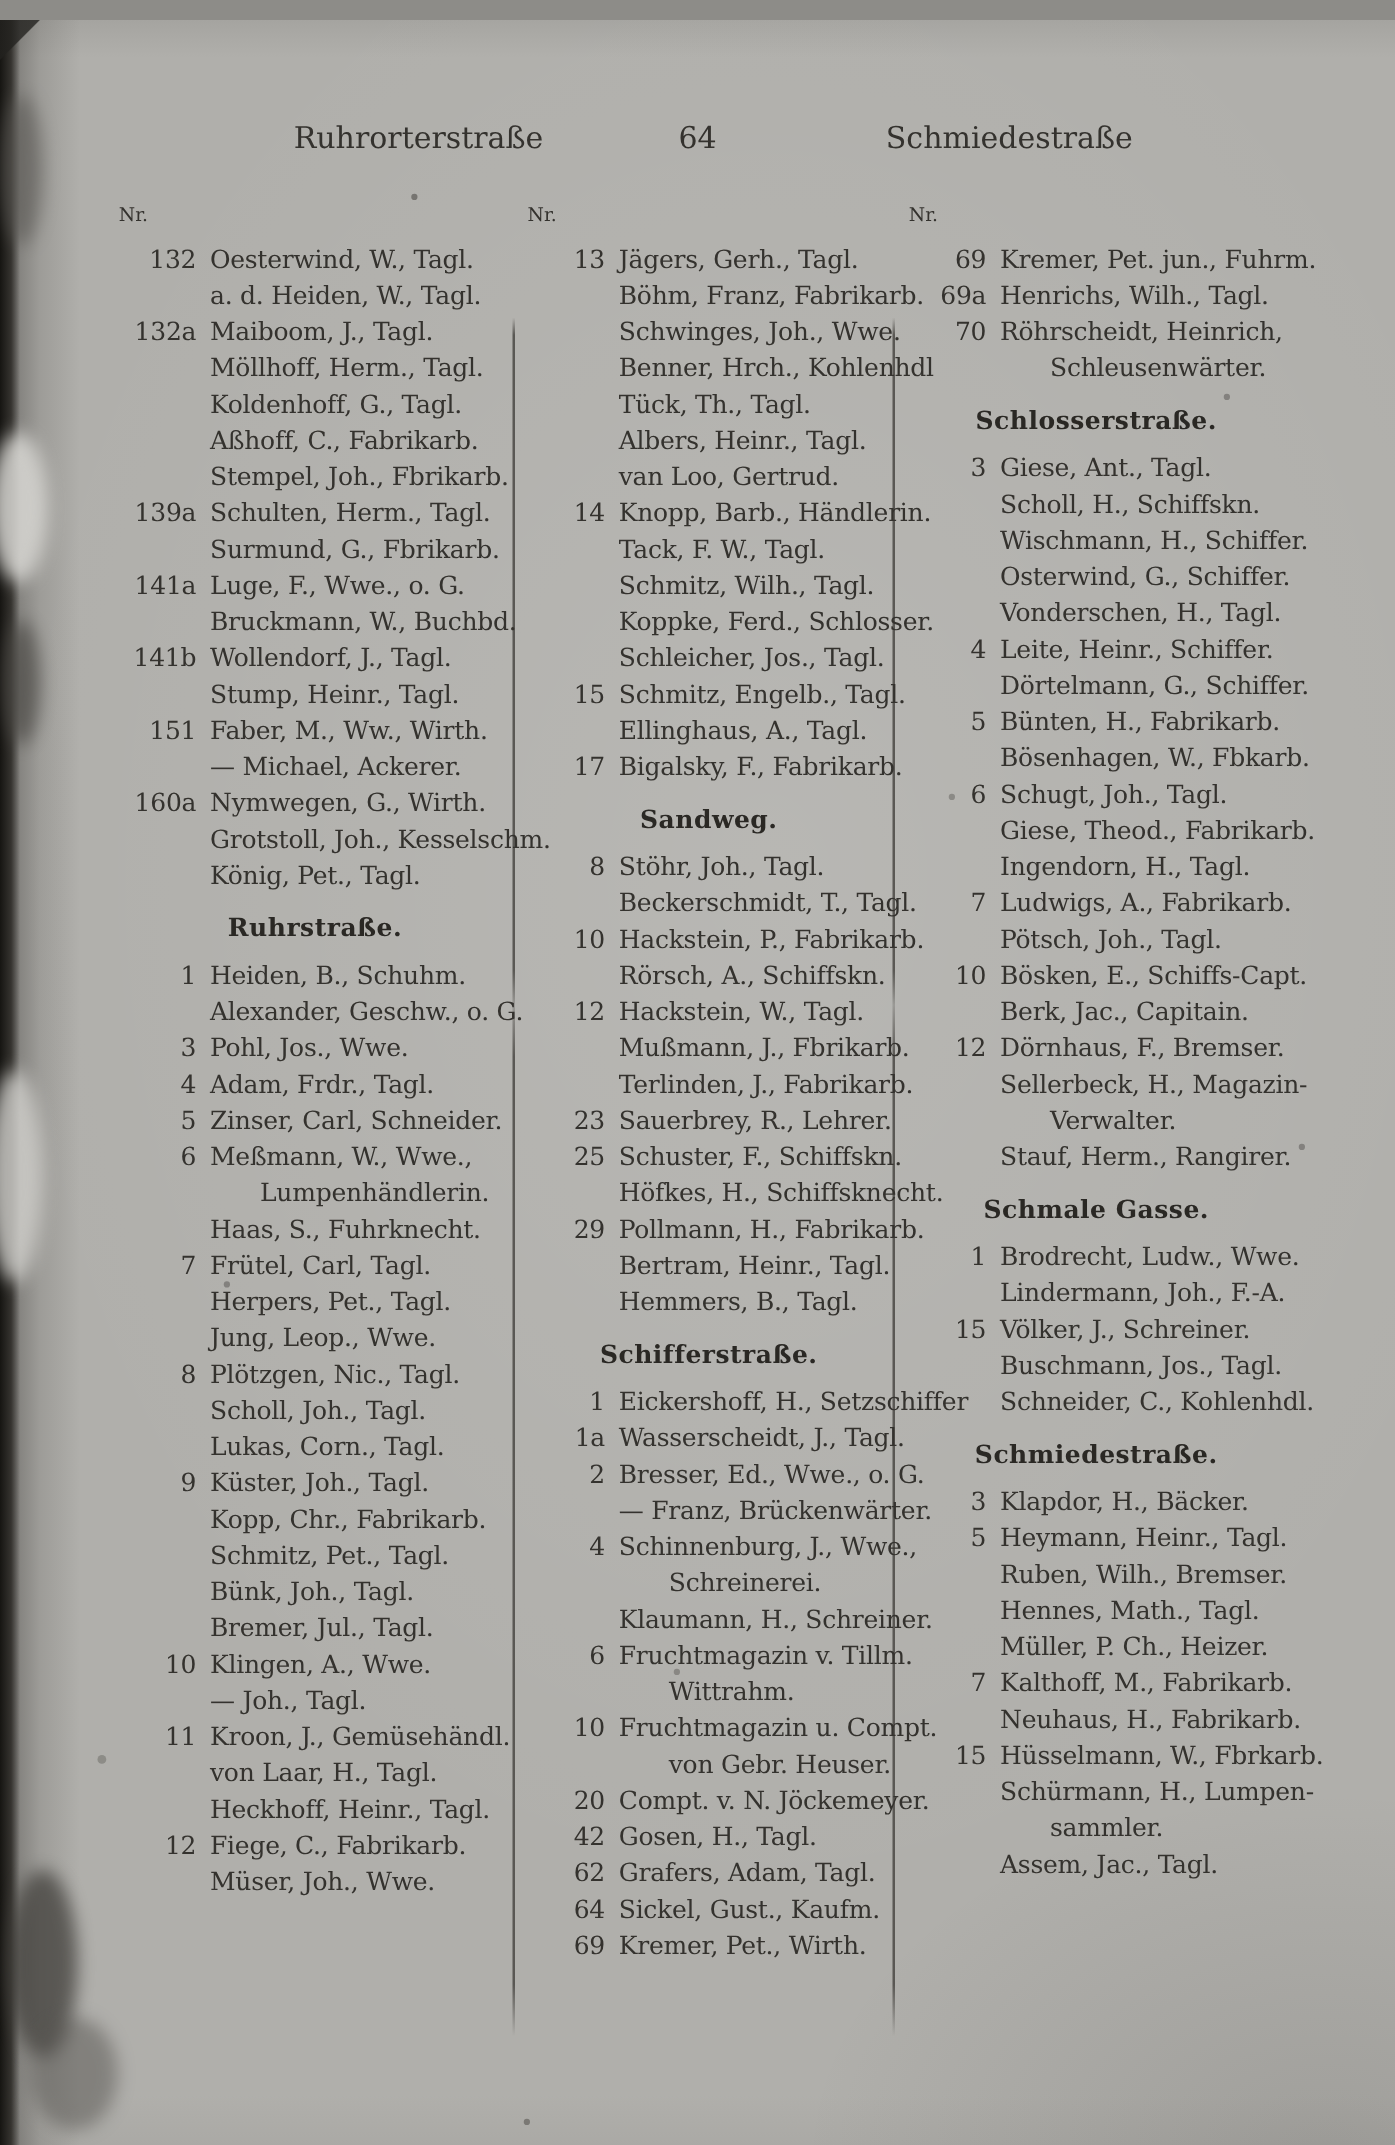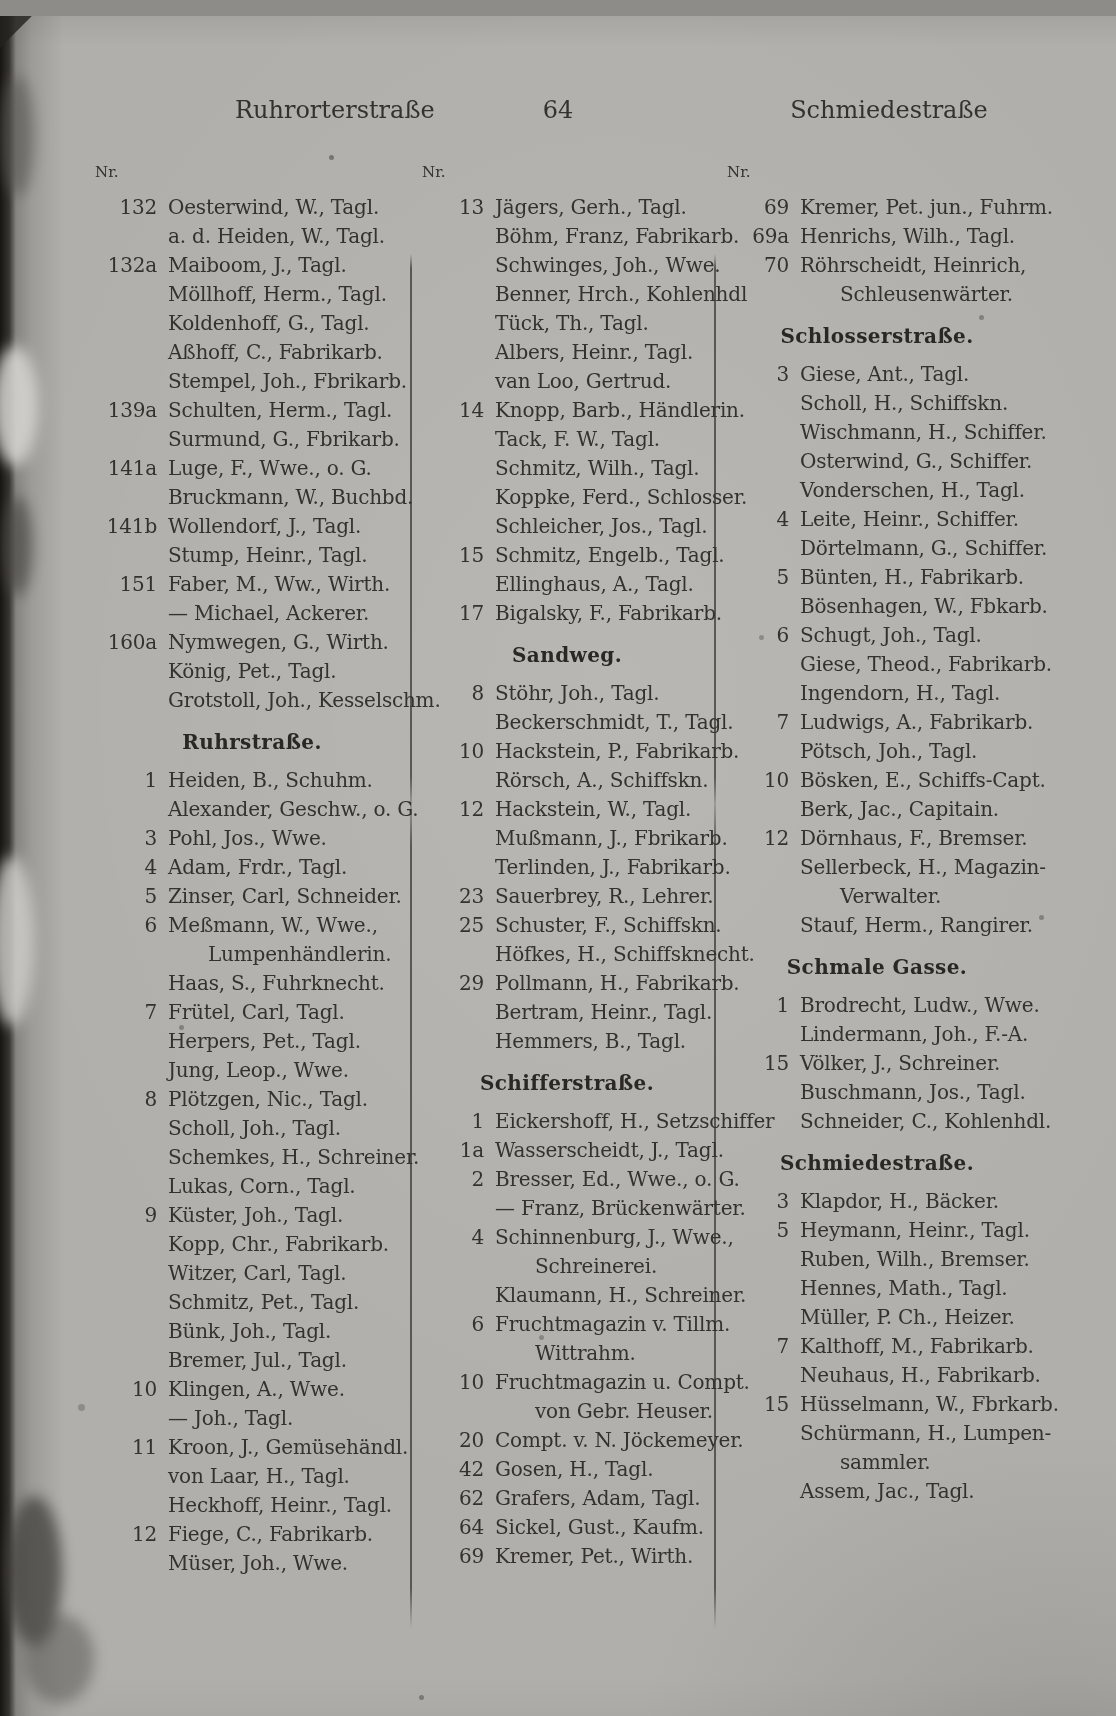--- a/index.html
+++ b/index.html
@@ -49,21 +49,21 @@
       180px 1010px 0 1px rgba(60,58,54,.4),
       540px 1320px 0 1px rgba(60,58,54,.35),
       1040px 900px 0 1px rgba(60,58,54,.4),
       420px 1680px 0 1px rgba(60,58,54,.45),
       80px 1390px 0 2px rgba(60,58,54,.3);
   }
 
   .header { position: absolute; top: 80px; left: 0; width: 100%; height: 40px; font-size: 24px; }
   .header .h-left   { position: absolute; left: 18%;   width: 24%; text-align: center; }
   .header .h-center { position: absolute; left: 44%;   width: 12%; text-align: center; }
-  .header .h-right  { position: absolute; left: 63.5%; width: 25%; text-align: right; }
+  .header .h-right  { position: absolute; left: 63.5%; width: 25%; text-align: left; }
 
   .columns { position: absolute; top: 142px; left: 0; width: 100%; }
   .col { position: absolute; top: 0; }
   .col-0 { left: 95px;  width: 314px; }
   .col-1 { left: 422px; width: 290px; }
   .col-2 { left: 727px; width: 300px; }
 
   .divider {
     position: absolute; width: 2px; top: 238px; height: 1375px;
     background: linear-gradient(to bottom,
@@ -170,25 +170,25 @@
         <div class="entry">
           <span class="nr"></span>
           <span class="txt">— Michael, Ackerer.</span>
         </div>
         <div class="entry">
           <span class="nr">160a</span>
           <span class="txt">Nymwegen, G., Wirth.</span>
         </div>
         <div class="entry">
           <span class="nr"></span>
+          <span class="txt">Grotstoll, Joh., Kesselschm.</span>
+        </div>
+        <div class="entry">
+          <span class="nr"></span>
           <span class="txt">König, Pet., Tagl.</span>
-        </div>
-        <div class="entry">
-          <span class="nr"></span>
-          <span class="txt">Grotstoll, Joh., Kesselschm.</span>
         </div>
         <div class="street-heading">Ruhrstraße.</div>
         <div class="entry">
           <span class="nr">1</span>
           <span class="txt">Heiden, B., Schuhm.</span>
         </div>
         <div class="entry">
           <span class="nr"></span>
           <span class="txt">Alexander, Geschw., o. G.</span>
         </div>
@@ -231,37 +231,29 @@
         <div class="entry">
           <span class="nr">8</span>
           <span class="txt">Plötzgen, Nic., Tagl.</span>
         </div>
         <div class="entry">
           <span class="nr"></span>
           <span class="txt">Scholl, Joh., Tagl.</span>
         </div>
         <div class="entry">
           <span class="nr"></span>
-          <span class="txt">Schemkes, H., Schreiner.</span>
-        </div>
-        <div class="entry">
-          <span class="nr"></span>
           <span class="txt">Lukas, Corn., Tagl.</span>
         </div>
         <div class="entry">
           <span class="nr">9</span>
           <span class="txt">Küster, Joh., Tagl.</span>
         </div>
         <div class="entry">
           <span class="nr"></span>
           <span class="txt">Kopp, Chr., Fabrikarb.</span>
-        </div>
-        <div class="entry">
-          <span class="nr"></span>
-          <span class="txt">Witzer, Carl, Tagl.</span>
         </div>
         <div class="entry">
           <span class="nr"></span>
           <span class="txt">Schmitz, Pet., Tagl.</span>
         </div>
         <div class="entry">
           <span class="nr"></span>
           <span class="txt">Bünk, Joh., Tagl.</span>
         </div>
         <div class="entry">

